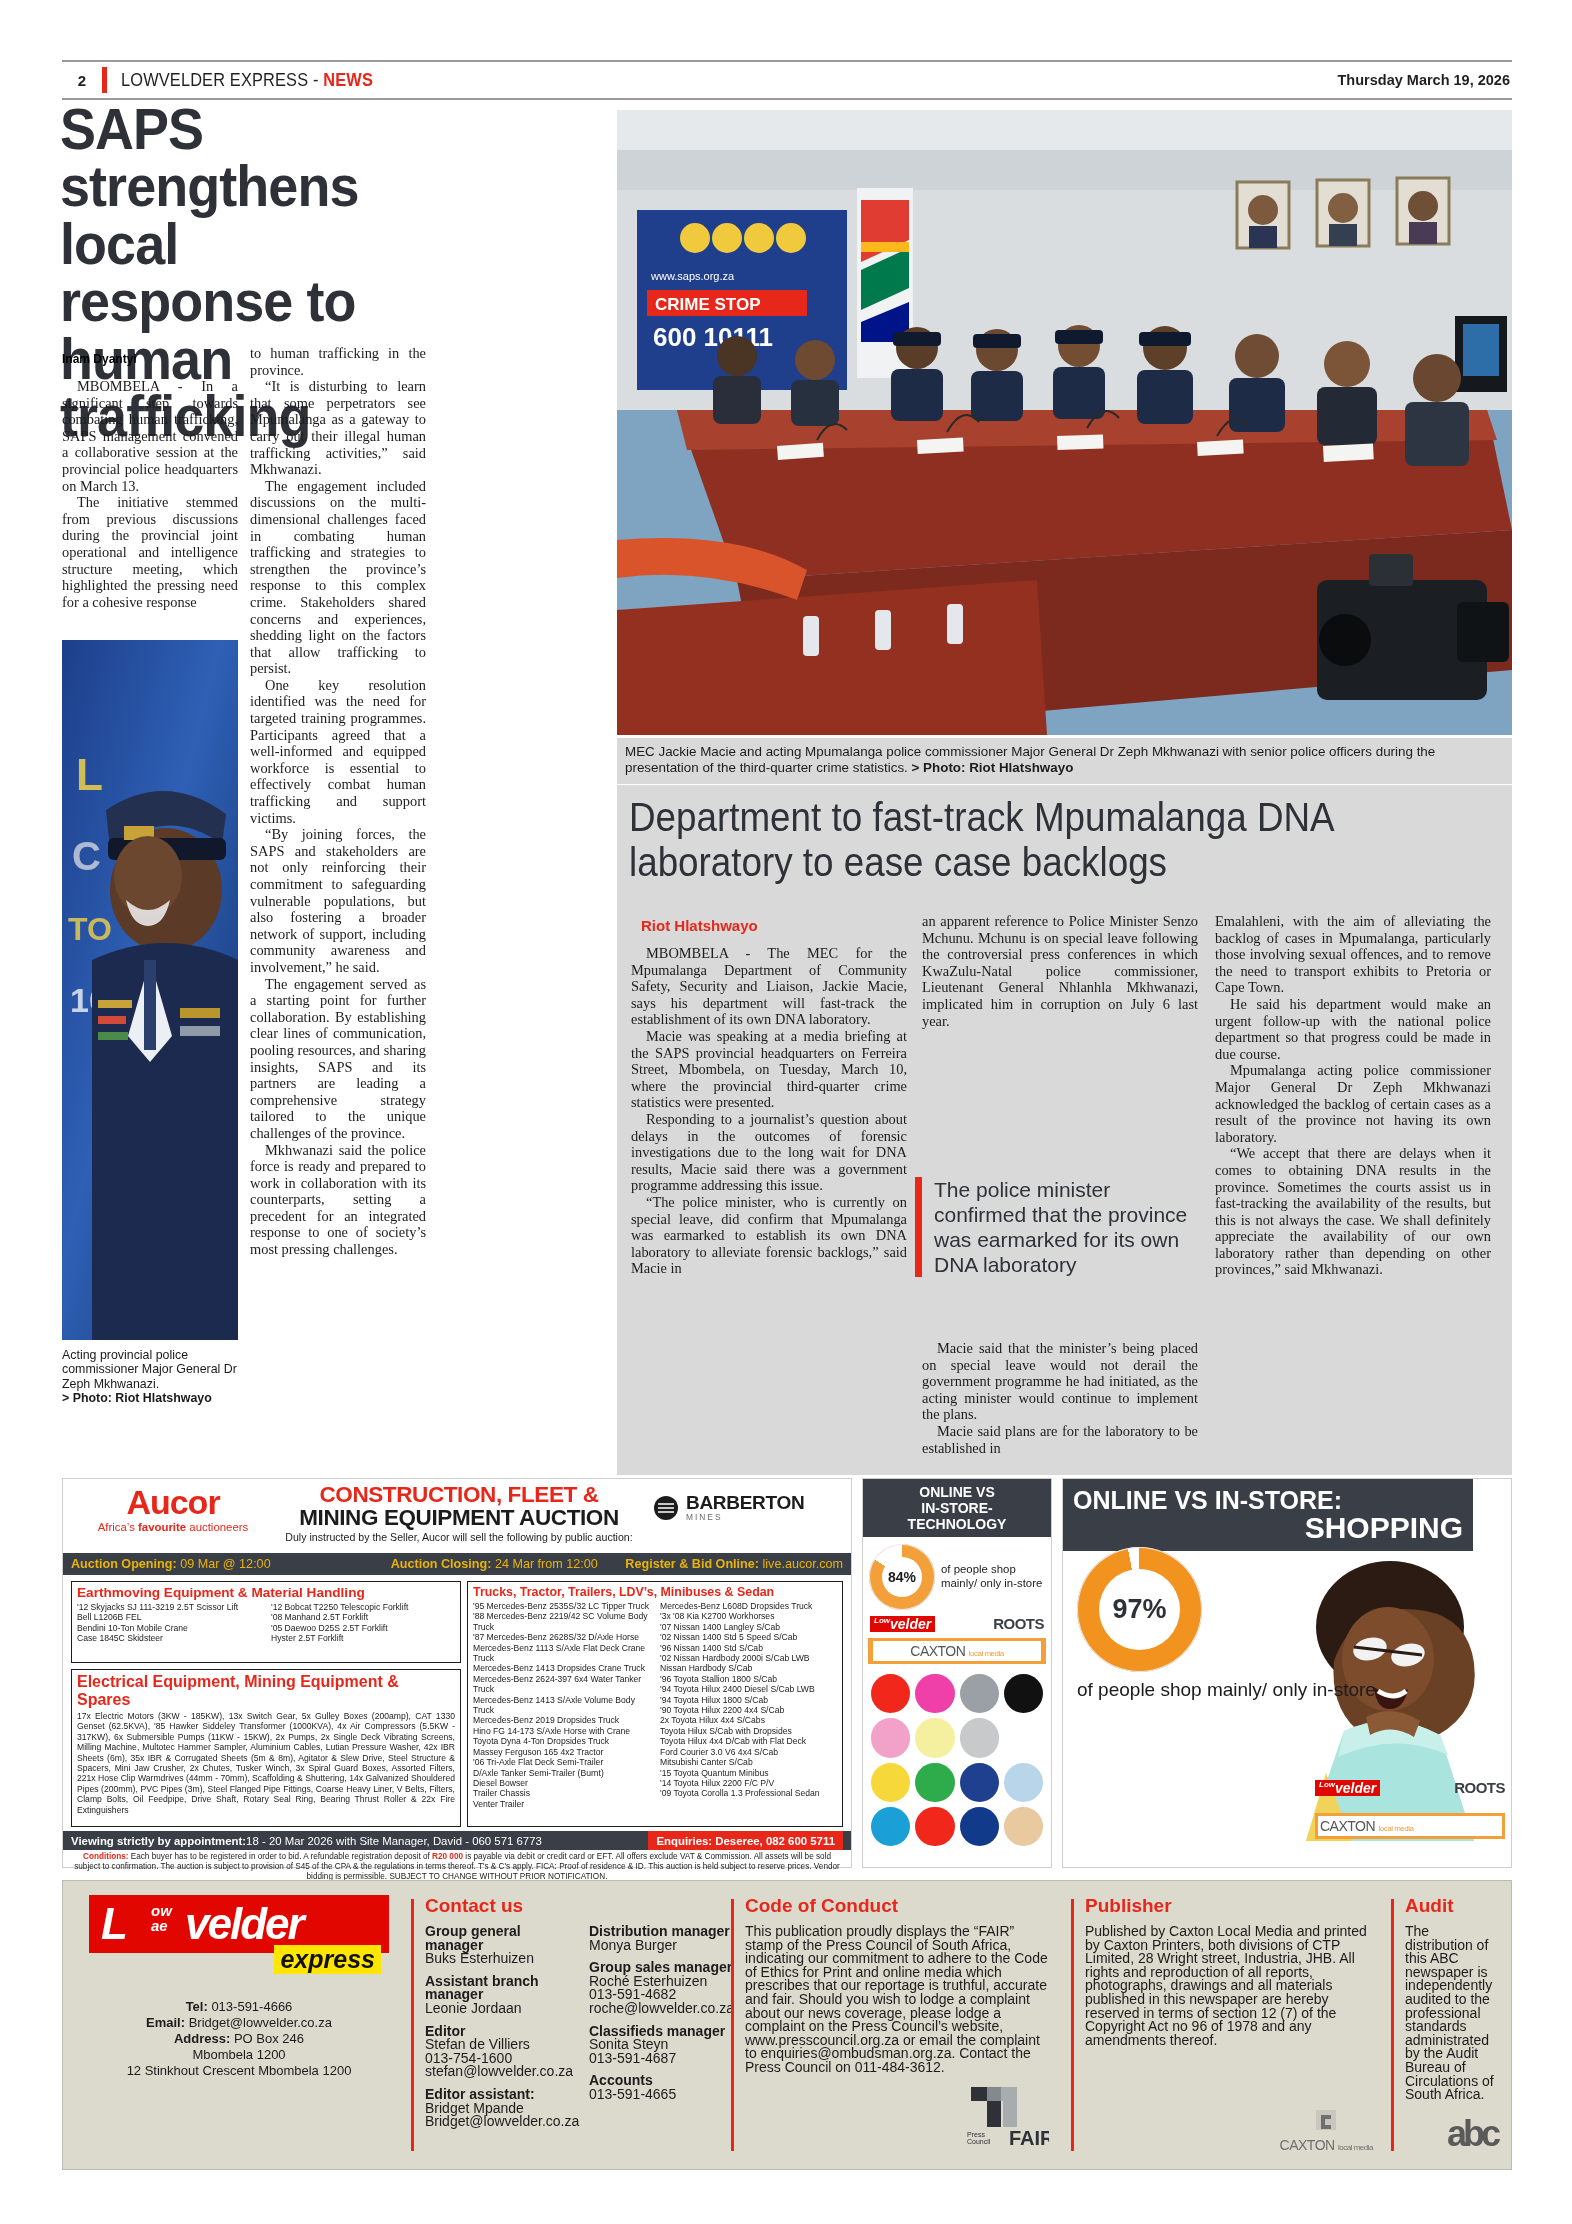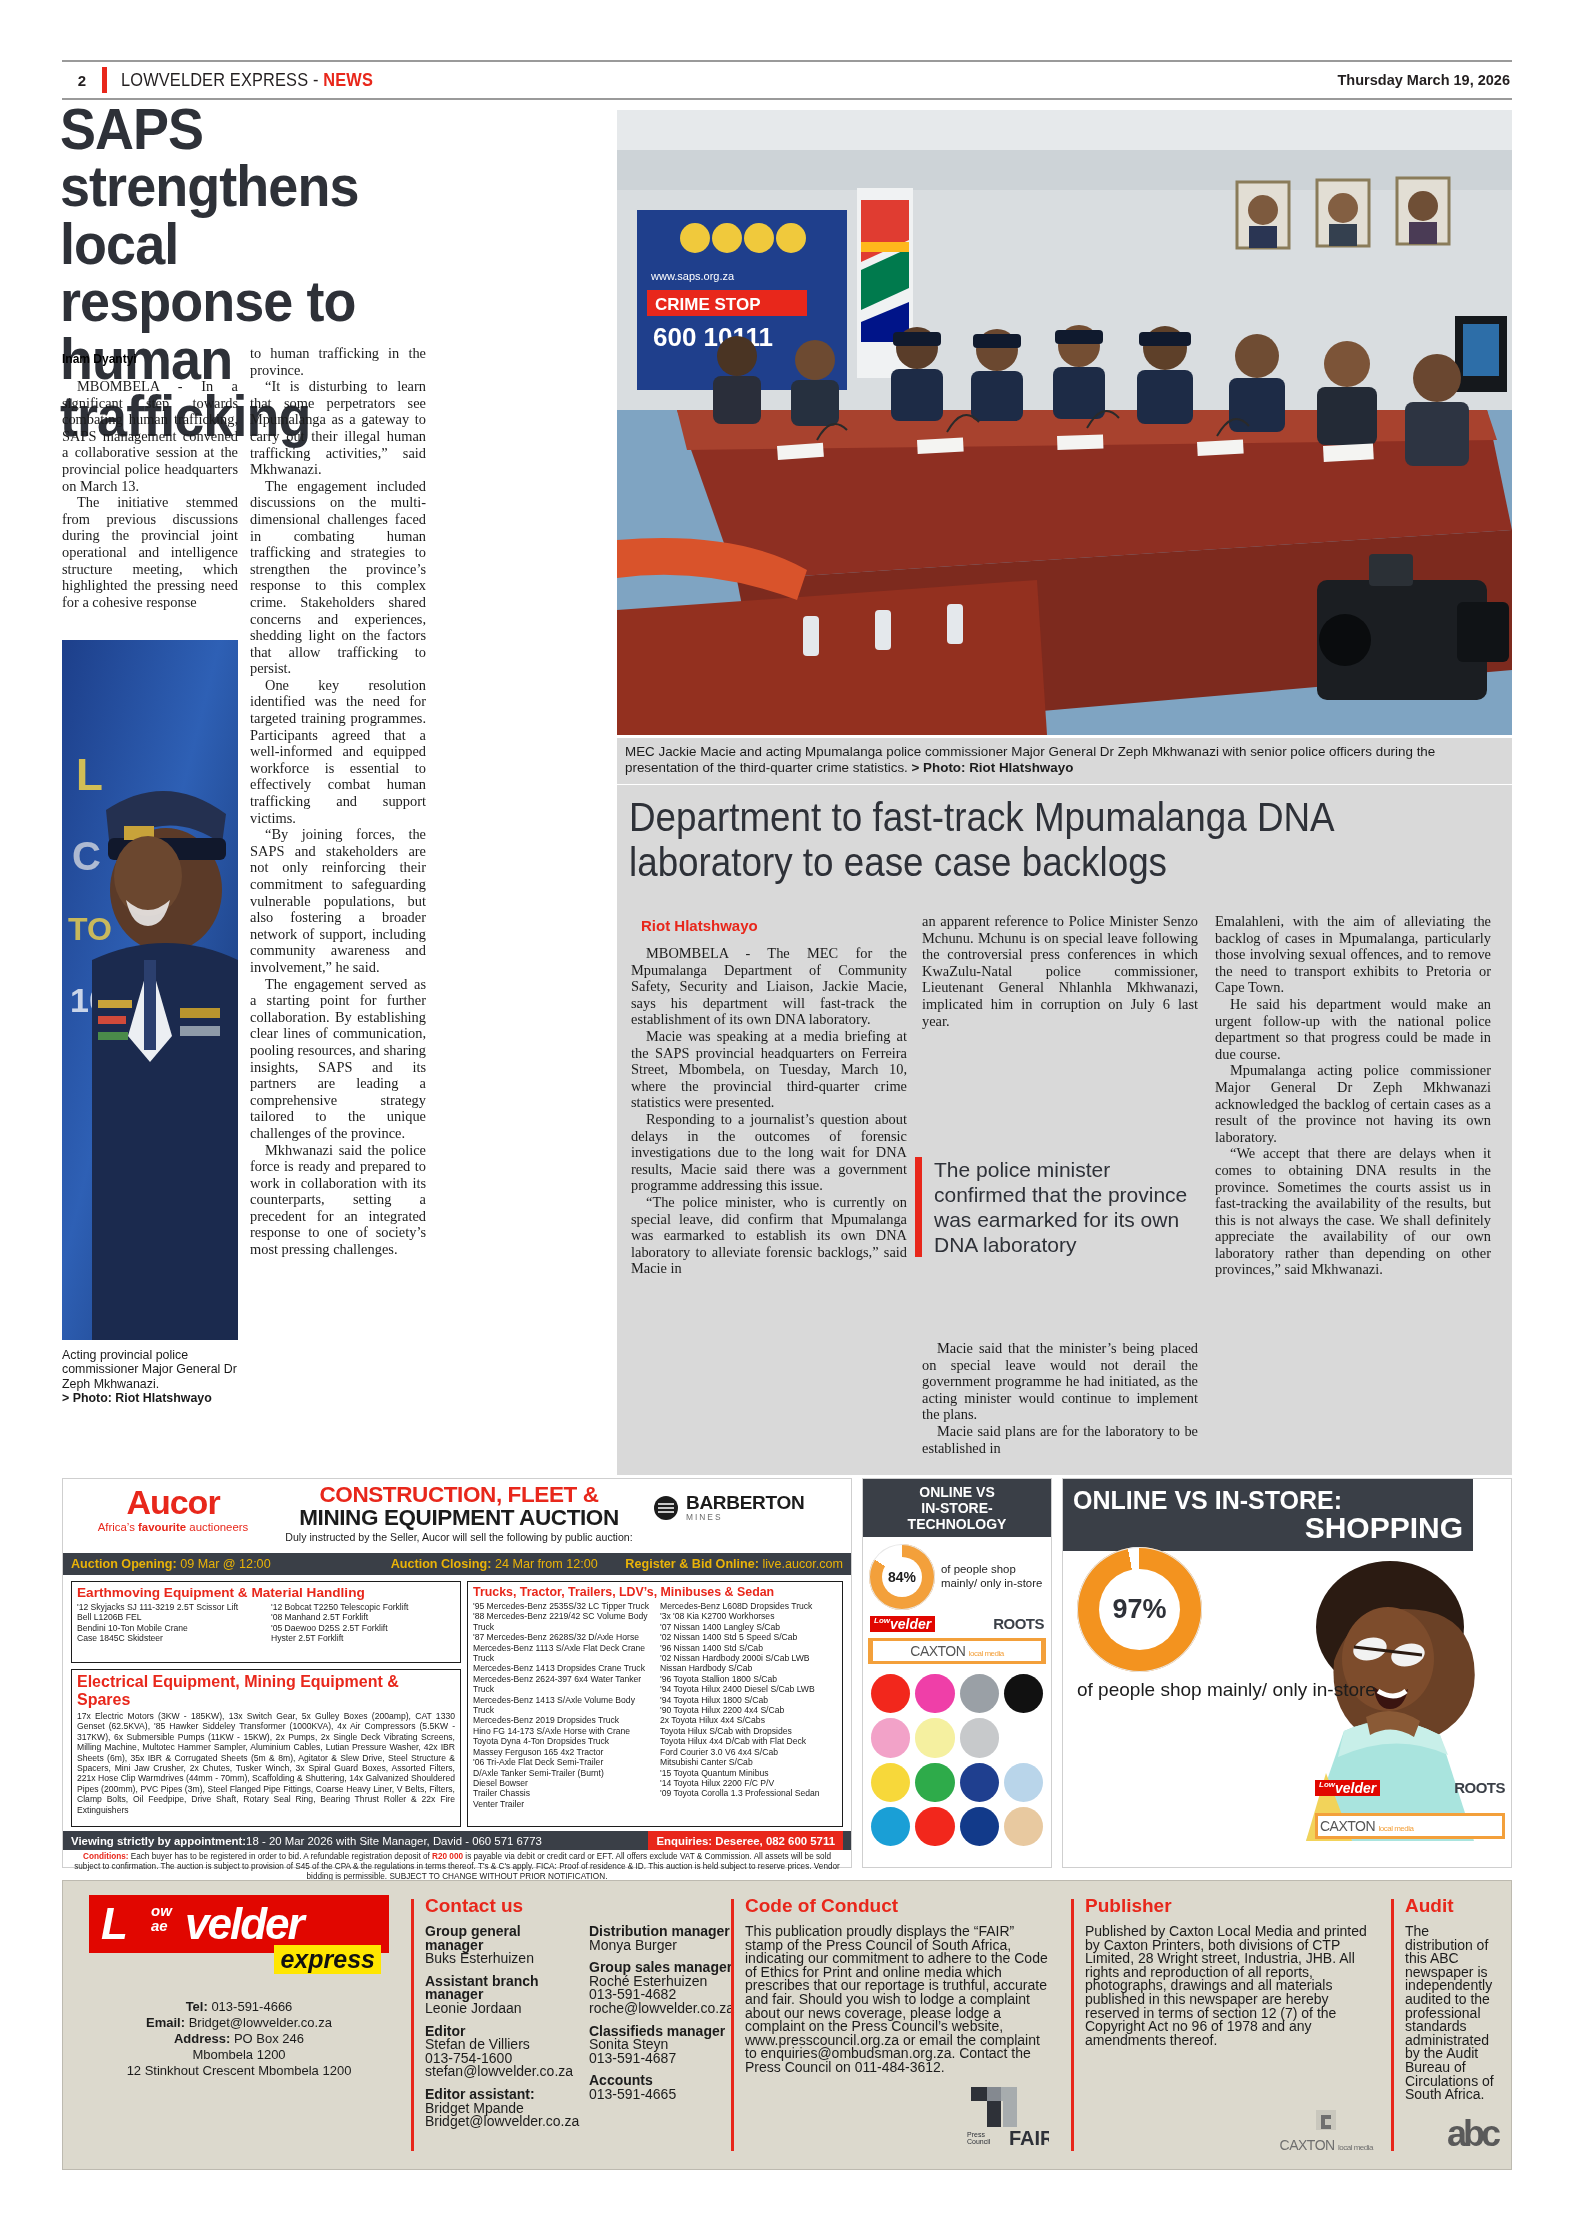--- a/index.html
+++ b/index.html
@@ -41,21 +41,21 @@
 
   
   .art2{position:absolute;left:617px;top:785px;width:895px;height:690px;background:#d9d9d9;}
   .head2{position:absolute;left:12px;top:10px;width:870px;font-family:"Liberation Sans Narrow","Liberation Sans",sans-serif;
     font-weight:normal;font-size:40px;line-height:1.12;color:#2e3138;transform:scaleX(.92);transform-origin:left top;}
   .byline2{position:absolute;left:24px;top:132px;font-size:15px;font-weight:bold;color:#e8271b;}
   .a2c{position:absolute;top:160px;width:276px;}
   .a2c.c1{left:14px;}
   .a2c.c2{left:305px;top:128px;}
   .a2c.c3{left:598px;top:128px;}
-  .pullquote{position:absolute;left:298px;top:372px;width:285px;border-left:7px solid #e8271b;padding-left:12px;box-sizing:border-box;
+  .pullquote{position:absolute;left:298px;top:392px;width:285px;border-left:7px solid #e8271b;padding-left:12px;box-sizing:border-box;
     font-size:21px;line-height:25px;color:#2e3138;}
   .a2c.c2b{left:305px;top:555px;}
 
   
   .ad{position:absolute;left:62px;top:1478px;width:1450px;height:390px;}
   .aucor{position:absolute;left:0;top:0;width:790px;height:390px;border:1px solid #cfcfcf;background:#fff;box-sizing:border-box;}
   .aucor-top{position:relative;height:74px;}
   .auc-logo{position:absolute;left:12px;top:6px;width:196px;text-align:center;}
   .auc-word{font-size:34px;font-weight:bold;color:#e8271b;letter-spacing:-1px;line-height:34px;font-family:"Liberation Sans",sans-serif;}
   .auc-sub{font-size:11.4px;color:#e8271b;margin-top:2px;}

